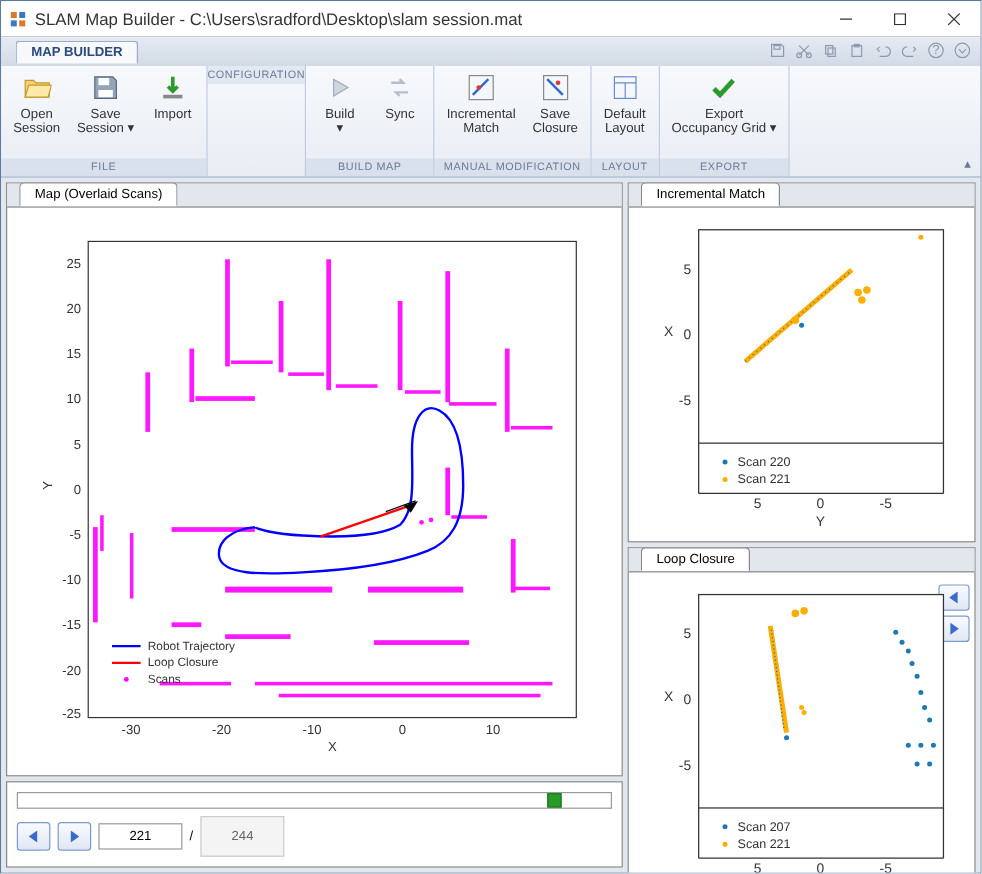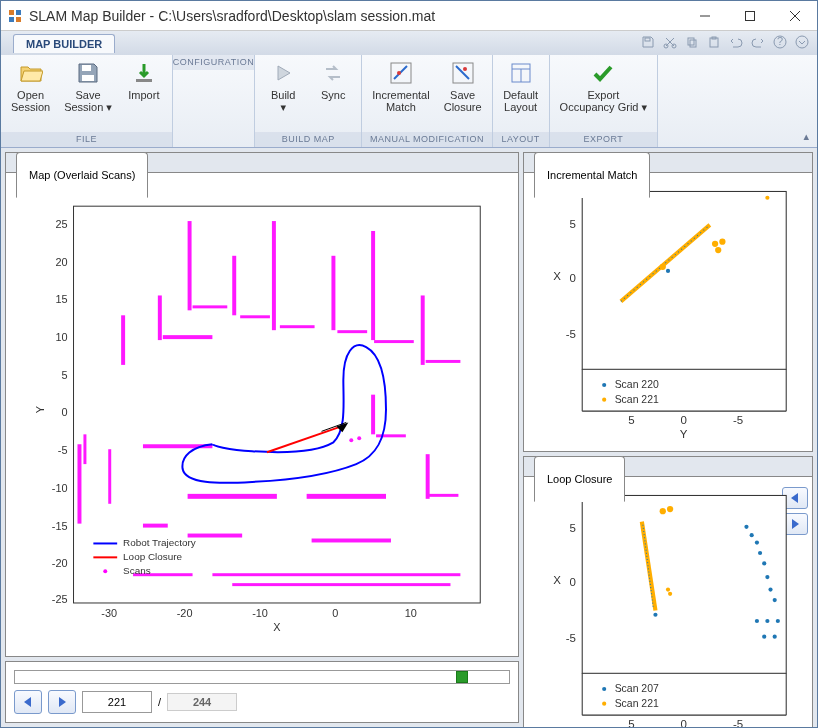--- a/index.html
+++ b/index.html
@@ -29,35 +29,35 @@
 .ribbon-icon { width: 24px; height: 24px; margin-bottom: 4px; }
 .ribbon-btn-label { color: #333; text-align: center; line-height: 12px; }
 .ribbon-collapse { position: absolute; right: 8px; bottom: 4px; color: #6a7a95; cursor: pointer; }
 
 
 .content { flex: 1; background: #e2e7ee; padding: 4px; display: flex; gap: 4px; overflow: hidden; }
 .left-pane { flex: 1.3; display: flex; flex-direction: column; gap: 4px; }
 .right-pane { width: 290px; display: flex; flex-direction: column; gap: 4px; }
 
 .panel { background: #fff; border: 1px solid #888; flex: 1; display: flex; flex-direction: column; position: relative; }
-.panel-tab { position: absolute; top: -1px; left: 10px; background: #fff; border: 1px solid #888; border-bottom: 1px solid #fff; border-radius: 4px 4px 0 0; padding: 16px 12px; font-size: 11px; z-index: 2; }
+.panel-tab { position: absolute; top: -1px; left: 10px; background: #fff; border: 1px solid #888; border-bottom: 1px solid #fff; border-radius: 4px 4px 0 0; padding: 3px 12px; font-size: 11px; z-index: 2; }
 .panel-tabwrap { height: 20px; border-bottom: 1px solid #888; background: #e2e7ee; position: relative; }
 .panel-body { flex: 1; padding: 8px; display: flex; align-items: center; justify-content: center; position: relative; }
 
 .chart-svg { width: 100%; height: 100%; }
 
 
 .bottom-ctrl { background: #fff; border: 1px solid #888; padding: 8px 8px; }
 .slider-row { display: flex; align-items: center; margin-bottom: 6px; }
 .slider-track { flex: 1; height: 14px; border: 1px solid #999; background: #fff; position: relative; }
 .slider-thumb { position: absolute; width: 12px; height: 12px; background: #2a9b2a; border: 1px solid #1a7a1a; top: 0; }
 .nav-row { display: flex; align-items: center; gap: 6px; }
 .nav-btn { width: 28px; height: 24px; border: 1px solid #7a9acc; background: linear-gradient(#f8faff,#e0e8f5); border-radius: 3px; display: flex; align-items: center; justify-content: center; cursor: pointer; }
 .frame-input { width: 70px; height: 22px; border: 1px solid #999; text-align: center; background: #fff; }
-.frame-total { width: 70px; height: 18px; border: 1px solid #ccc; text-align: center; background: #f4f4f4; display: flex; align-items: center; justify-content: center; color: #666; font-weight: bold; }
+.frame-total { width: 70px; height: 34px; border: 1px solid #ccc; text-align: center; background: #f4f4f4; display: flex; align-items: center; justify-content: center; color: #666; }
 
 .side-nav-btns { position: absolute; right: 4px; top: 30px; display: flex; flex-direction: column; gap: 4px; }
 .side-nav-btn { width: 26px; height: 22px; border: 1px solid #7a9acc; background: linear-gradient(#f8faff,#e0e8f5); border-radius: 3px; display:flex; align-items:center; justify-content:center; cursor:pointer; }
 
 .axis-text { font-size: 10px; fill: #333; }
 .legend-text { font-size: 10px; fill: #333; }
 </style>
 </head>
 <body>
 

